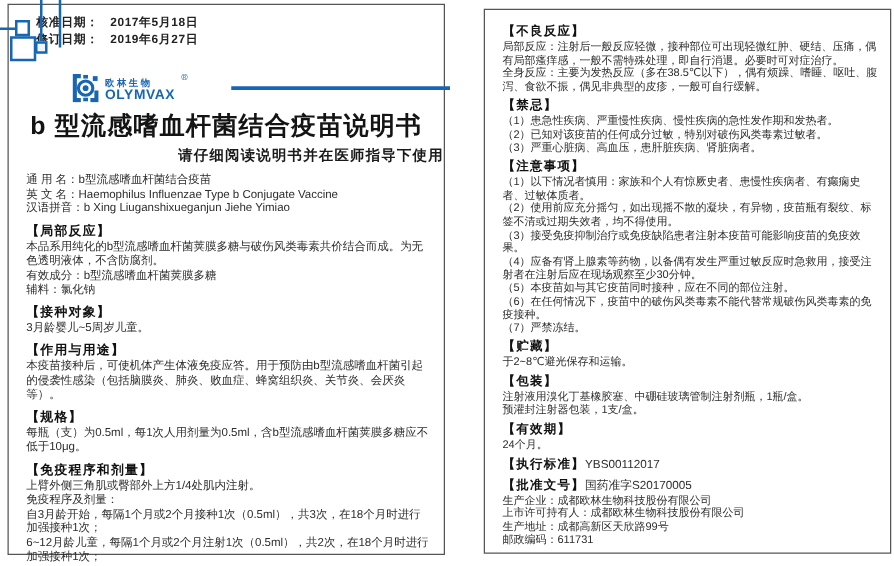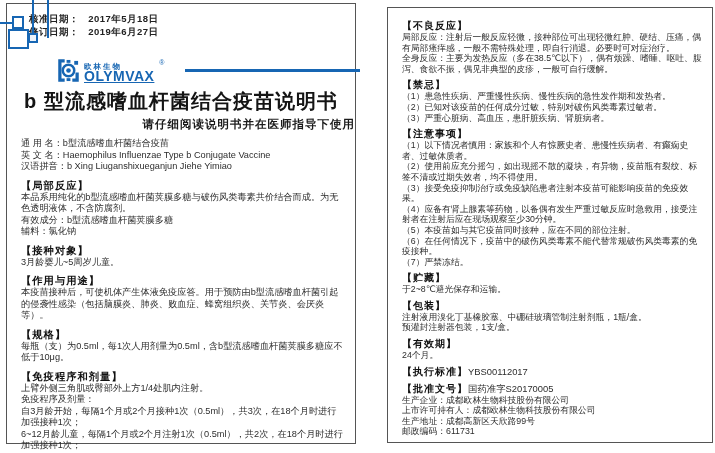--- a/index.html
+++ b/index.html
@@ -18,21 +18,21 @@
   
   .dates{margin:9px 0 0 22px;}
   .date-row{font-size:9.5px;font-weight:bold;color:#222;line-height:12.5px;letter-spacing:0.5px;}
   .date-label{display:inline-block;min-width:56px;}
 
   
   .logo-row{position:relative;height:26px;margin:18px 0 0 50px;display:flex;align-items:flex-end;}
   .logo-icon{width:23px;height:23px;flex:0 0 auto;}
   .logo-text{margin-left:4px;position:relative;padding-right:10px;}
   .logo-cn{font-size:7.5px;font-weight:bold;color:#1766b3;letter-spacing:2px;line-height:8px;}
-  .logo-en{font-size:14px;font-weight:bold;color:#1766b3;letter-spacing:0.5px;line-height:11px;text-decoration:underline;}
+  .logo-en{font-size:11px;font-weight:bold;color:#1766b3;letter-spacing:0.5px;line-height:11px;}
   .logo-r{position:absolute;top:-4px;right:0;font-size:7px;color:#1766b3;}
   .brand-line{position:absolute;left:128px;right:-5px;top:13px;height:3px;background:#1766b3;}
 
   
   .title{margin:7px 6px 0 6px;text-align:center;font-size:20px;font-weight:bold;color:#141414;letter-spacing:1px;line-height:24px;}
   .subtitle{margin-top:4px;text-align:right;font-size:11.5px;font-weight:bold;color:#1a1a1a;letter-spacing:1px;}
 
   
   .sections-left{margin:6px 12px 0 14px;}
   .section{margin:0;}

